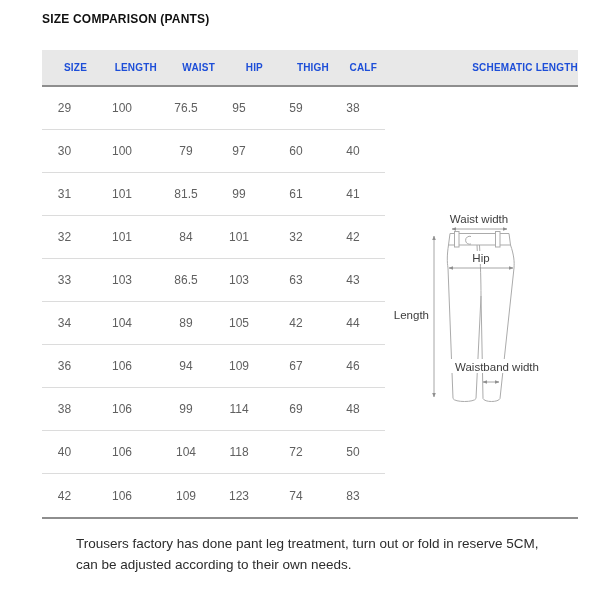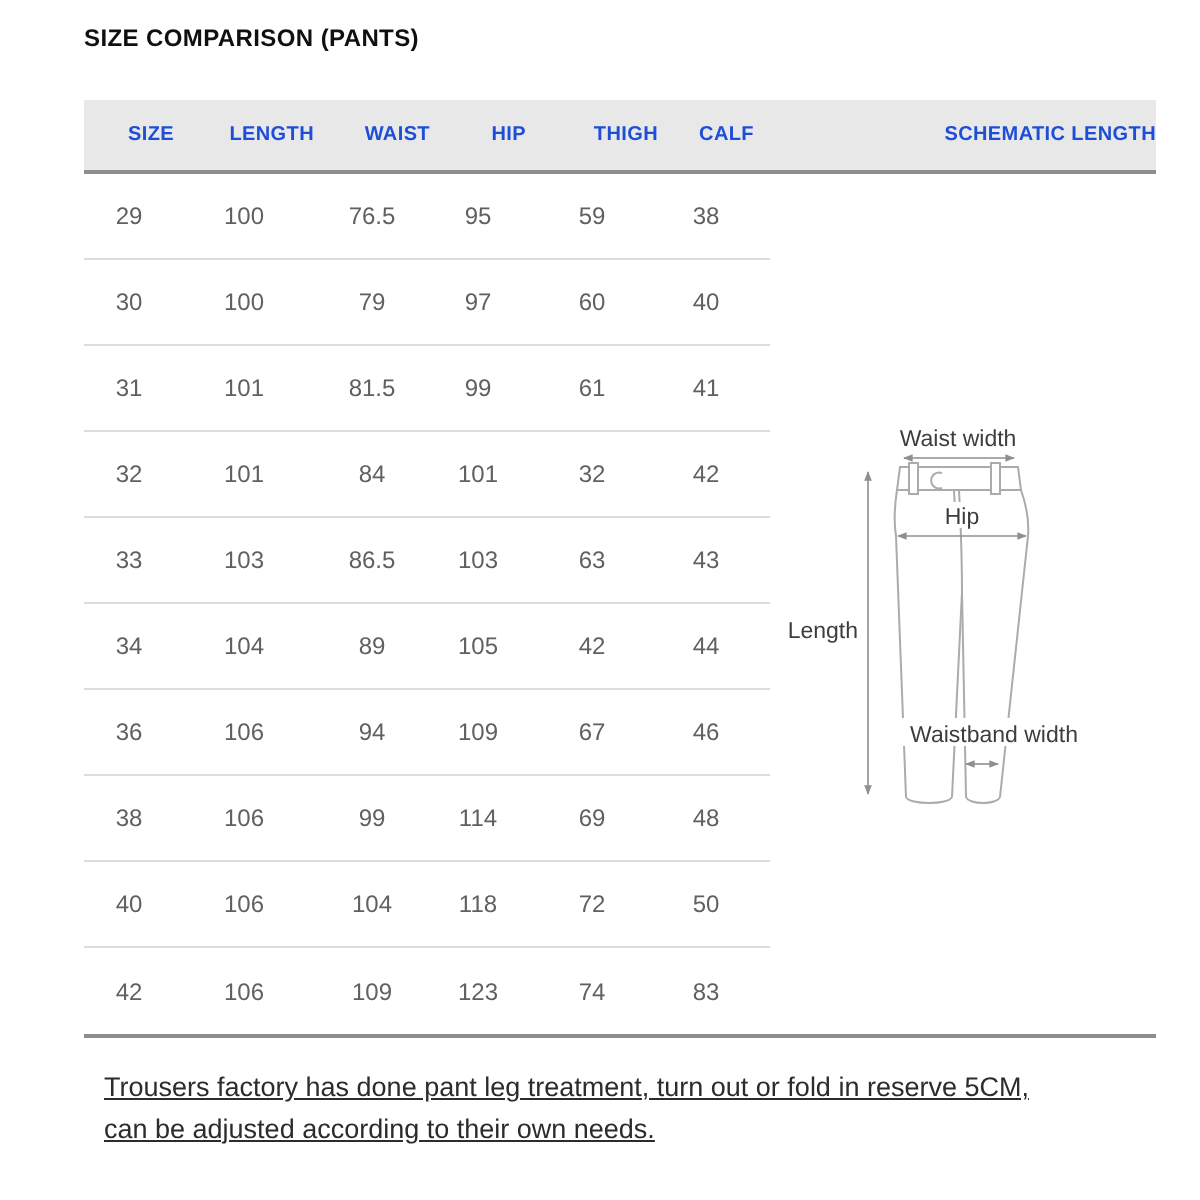--- a/index.html
+++ b/index.html
@@ -43,22 +43,22 @@
   .diagram{
     position:absolute;left:339px;top:100px;width:200px;height:230px;
   }
   .diagram svg{display:block;width:200px;height:230px;}
   .diagram text{
     font-family:"Liberation Sans","DejaVu Sans",sans-serif;
     font-size:11.5px;fill:#3d3d3d;
   }
 
   .footnote{
-    position:absolute;left:52px;top:534px;width:478px;margin:0;
-    font-size:13.5px;line-height:1.55;color:#2c2c2c;text-decoration:underline;
+    position:absolute;left:76px;top:534px;width:478px;margin:0;
+    font-size:13.5px;line-height:1.55;color:#2c2c2c;
   }
 </style>
 </head>
 <body>
 
 <div class="sheet">
 
   <h1 class="page-title">SIZE COMPARISON (PANTS)</h1>
 
   <div class="size-table">

